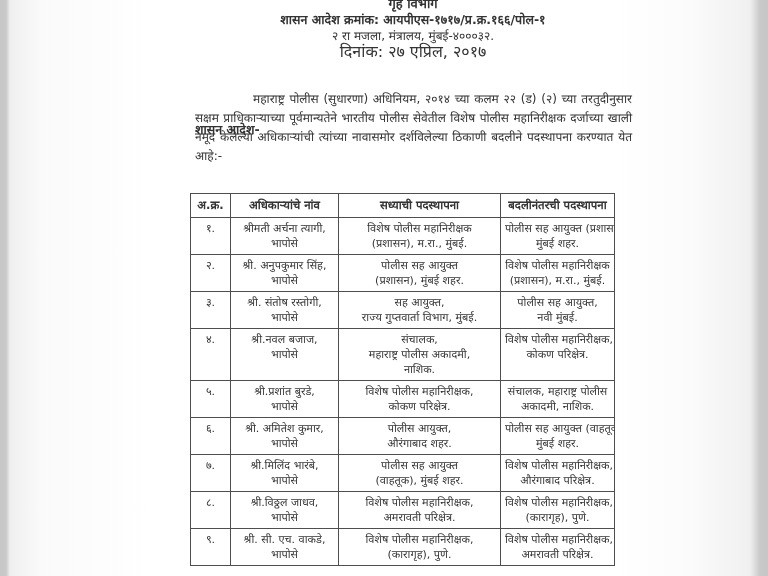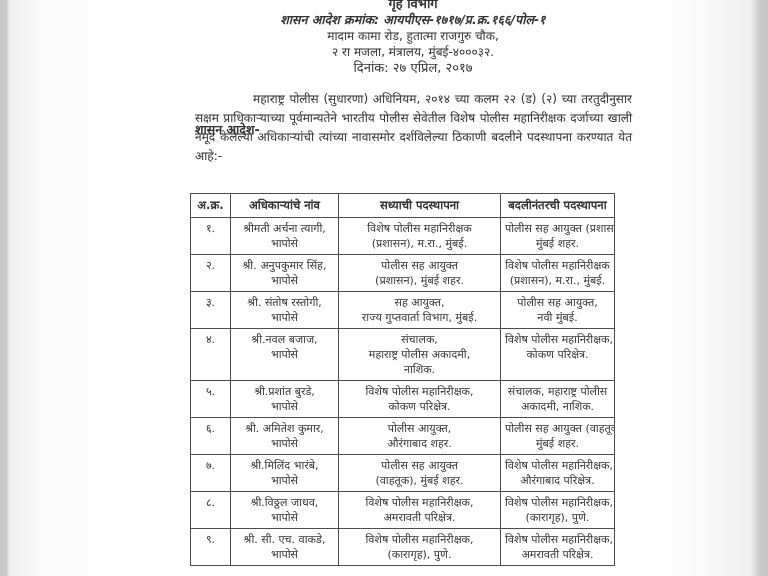--- a/index.html
+++ b/index.html
@@ -18,23 +18,23 @@
     color: #343434;
     padding-left: 27px;
   }
   
   .letterhead {
     position: absolute;
     left: 163px; top: -4px; width: 500px;
     text-align: center;
   }
   .lh-dept   { font-size: 13px; font-weight: bold; line-height: 16px; }
-  .lh-order  { font-size: 12.5px; font-weight: bold; line-height: 16px; font-style: italic; }
+  .lh-order  { font-size: 12.5px; font-weight: bold; line-height: 16px; }
   .lh-addr   { font-size: 12px; line-height: 16px; }
-  .lh-date   { font-size: 13px; line-height: 16px; }
+  .lh-date   { font-size: 16px; line-height: 16px; }
   
   .order-label {
     position: absolute;
     left: 195px; top: 84px;
     font-size: 12.5px; font-weight: bold; margin-top: 37px;
   }
   .order-body {
     position: absolute;
     left: 195px; top: 90px; width: 437px;
     margin: 0;
@@ -73,21 +73,20 @@
   .cell-line { white-space: nowrap; text-align: center; }
 </style>
 </head>
 <body>
 
 <div class="page">
 
   <div class="letterhead">
     <div class="lh-dept">गृह विभाग</div>
     <div class="lh-order">शासन आदेश क्रमांक: आयपीएस-१७१७/प्र.क्र.१६६/पोल-१</div>
-    <div class="lh-addr">मादाम कामा रोड, हुतात्मा राजगुरु चौक,</div>
     <div class="lh-addr">२ रा मजला, मंत्रालय, मुंबई-४०००३२.</div>
     <div class="lh-date">दिनांक: २७ एप्रिल, २०१७</div>
   </div>
 
   <div class="order-label">शासन आदेश-</div>
 
   <p class="order-body">महाराष्ट्र पोलीस (सुधारणा) अधिनियम, २०१४ च्या कलम २२ (ड) (२) च्या तरतुदीनुसार सक्षम प्राधिकाऱ्याच्या पूर्वमान्यतेने भारतीय पोलीस सेवेतील विशेष पोलीस महानिरीक्षक दर्जाच्या खाली नमूद केलेल्या  अधिकाऱ्यांची त्यांच्या नावासमोर दर्शविलेल्या ठिकाणी बदलीने पदस्थापना करण्यात येत आहे:-</p>
 
   <table class="transfer">
     <colgroup>

